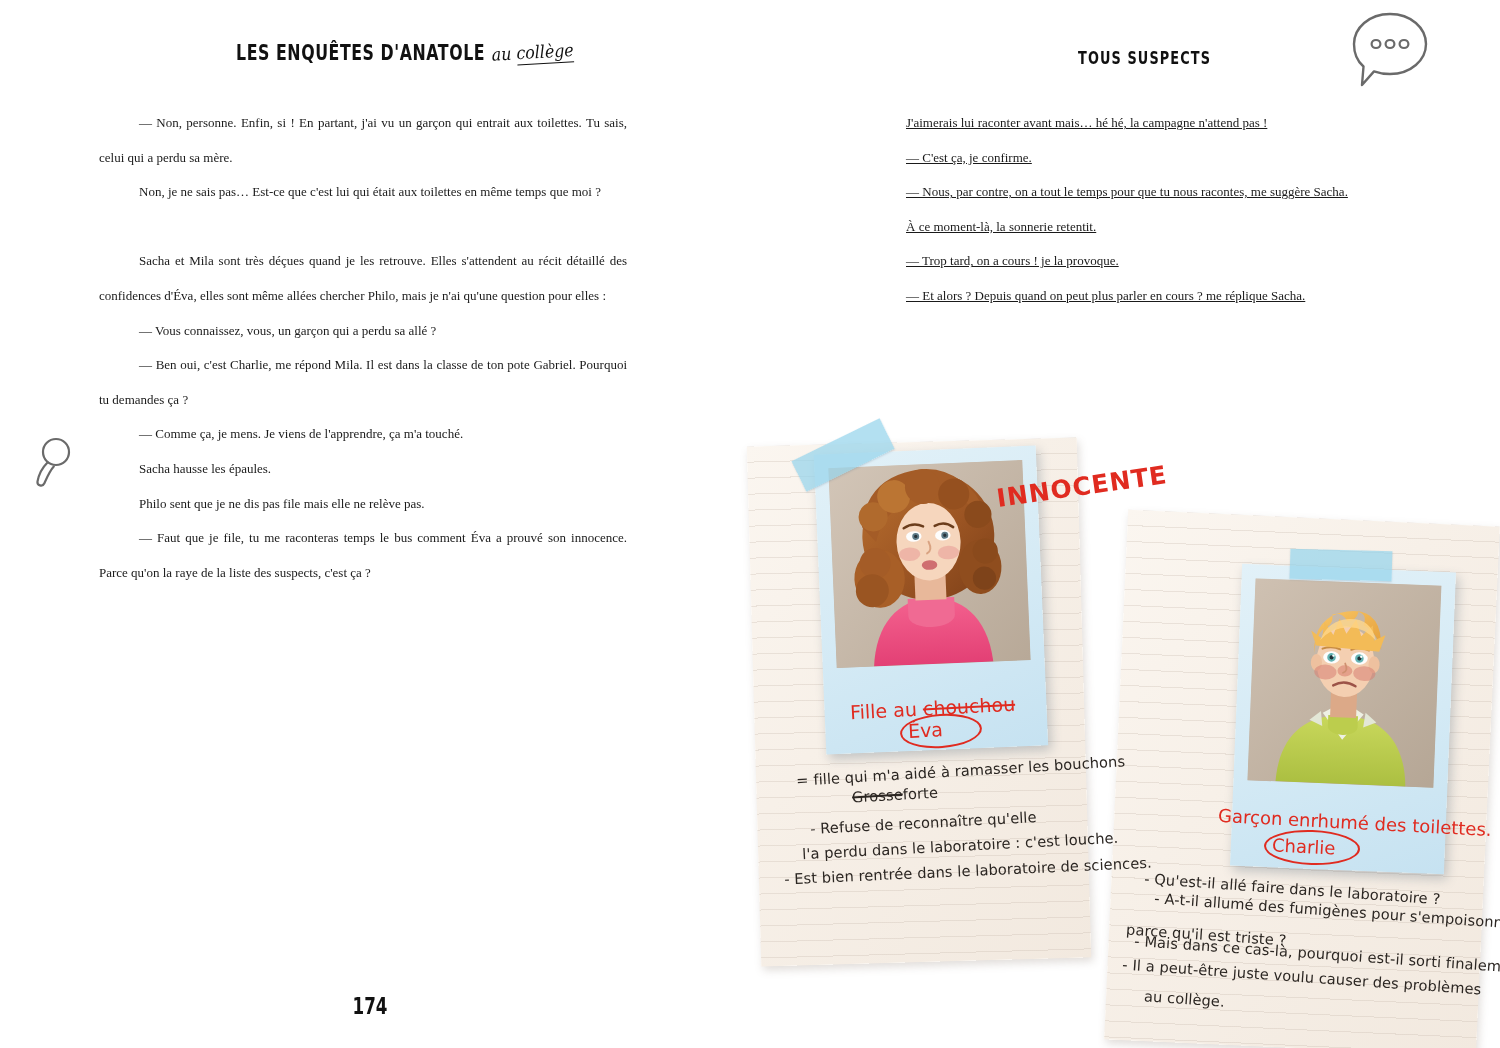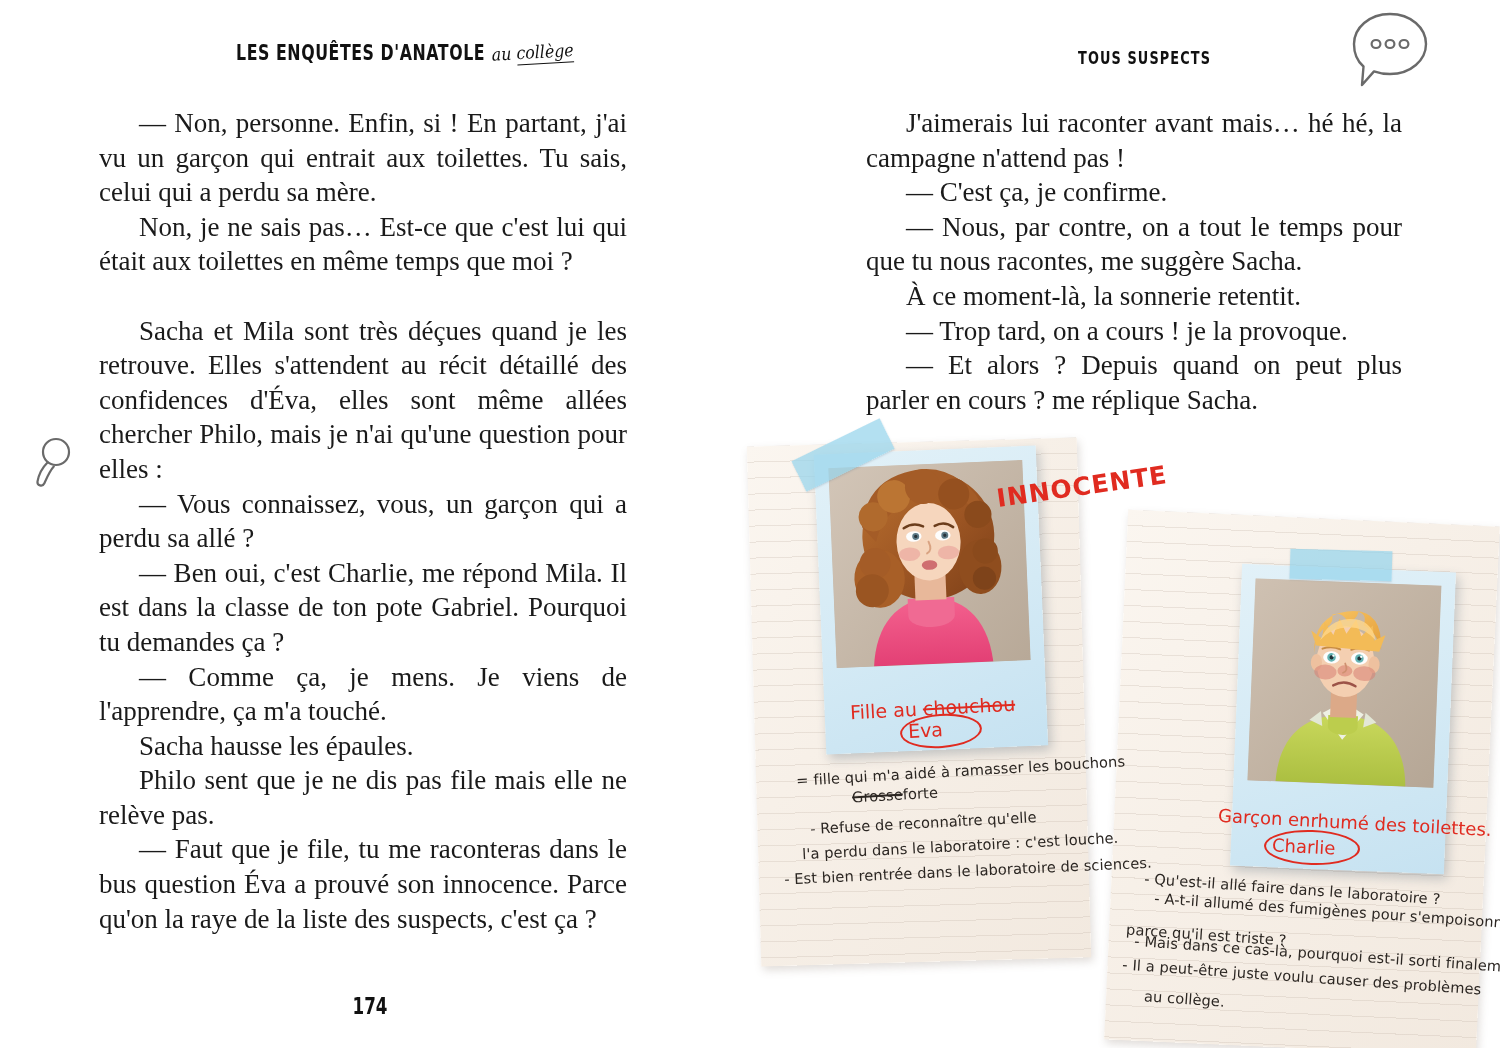--- a/index.html
+++ b/index.html
@@ -35,29 +35,29 @@
     transform:scaleY(1.2) scaleX(.92);transform-origin:left top;
   }
 
   
   .ico-loupe{position:absolute;left:22px;top:432px;width:58px;height:58px;}
   .ico-bubble{position:absolute;left:1340px;top:8px;width:100px;height:82px;}
 
   
   .col{
     position:absolute;
-    font-size:27px;
+    font-size:13px;
     line-height:34.6px;
     color:#1a1a1a;
     text-align:justify;
     text-justify:inter-word;
     -webkit-hyphens:none;hyphens:none;
   }
   .col-left{left:99px;top:106px;width:528px;}
-  .col-right{left:866px;top:106px;width:536px;}
+  .col-right{left:866px;top:106px;width:536px;text-decoration:underline;}
   .col p{margin:0;text-indent:40px;}
   .col p.gap{margin-top:34.6px;}
 
   .folio{
     position:absolute;left:340px;top:993px;width:60px;text-align:center;
     font-family:"DejaVu Sans", sans-serif;
     font-weight:bold;font-size:19px;color:#111;
     transform:scaleY(1.18) scaleX(.88);transform-origin:center top;
   }
 
@@ -191,21 +191,21 @@
 
   <div class="col col-left">
     <p>— Non, personne. Enfin, si ! En partant, j'ai vu un garçon qui entrait aux toilettes. Tu sais, celui qui a perdu sa mère.</p>
     <p>Non, je ne sais pas… Est-ce que c'est lui qui était aux toilettes en même temps que moi ?</p>
     <p class="gap">Sacha et Mila sont très déçues quand je les retrouve. Elles s'attendent au récit détaillé des confidences d'Éva, elles sont même allées chercher Philo, mais je n'ai qu'une question pour elles :</p>
     <p>— Vous connaissez, vous, un garçon qui a perdu sa allé ?</p>
     <p>— Ben oui, c'est Charlie, me répond Mila. Il est dans la classe de ton pote Gabriel. Pourquoi tu demandes ça ?</p>
     <p>— Comme ça, je mens. Je viens de l'apprendre, ça m'a touché.</p>
     <p>Sacha hausse les épaules.</p>
     <p>Philo sent que je ne dis pas file mais elle ne relève pas.</p>
-    <p>— Faut que je file, tu me raconteras dans le bus question Éva a prouvé son innocence. Parce qu'on la raye de la liste des suspects, c'est ça ?</p>
+    <p>— Faut que je file, tu me raconteras temps le bus comment Éva a prouvé son innocence. Parce qu'on la raye de la liste des suspects, c'est ça ?</p>
   </div>
 
   <div class="col col-right">
     <p>J'aimerais lui raconter avant mais… hé hé, la campagne n'attend pas !</p>
     <p>— C'est ça, je confirme.</p>
     <p>— Nous, par contre, on a tout le temps pour que tu nous racontes, me suggère Sacha.</p>
     <p>À ce moment-là, la sonnerie retentit.</p>
     <p>— Trop tard, on a cours ! je la provoque.</p>
     <p>— Et alors ? Depuis quand on peut plus parler en cours ? me réplique Sacha.</p>
   </div>

